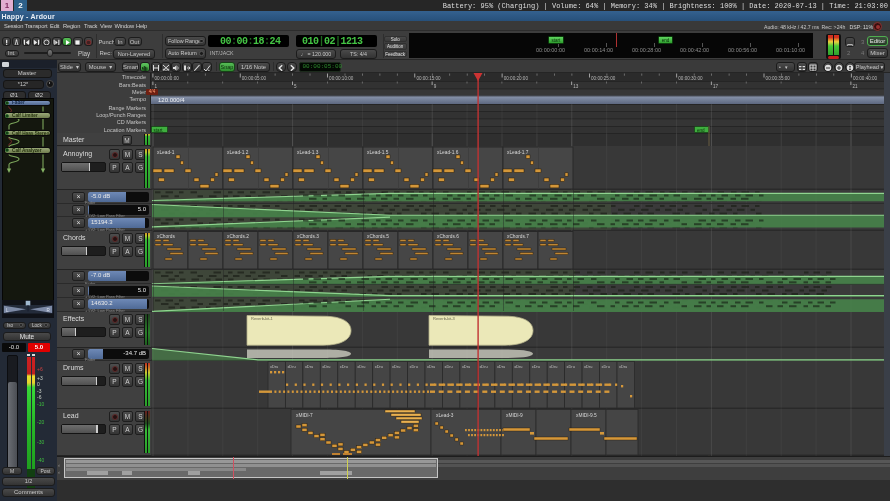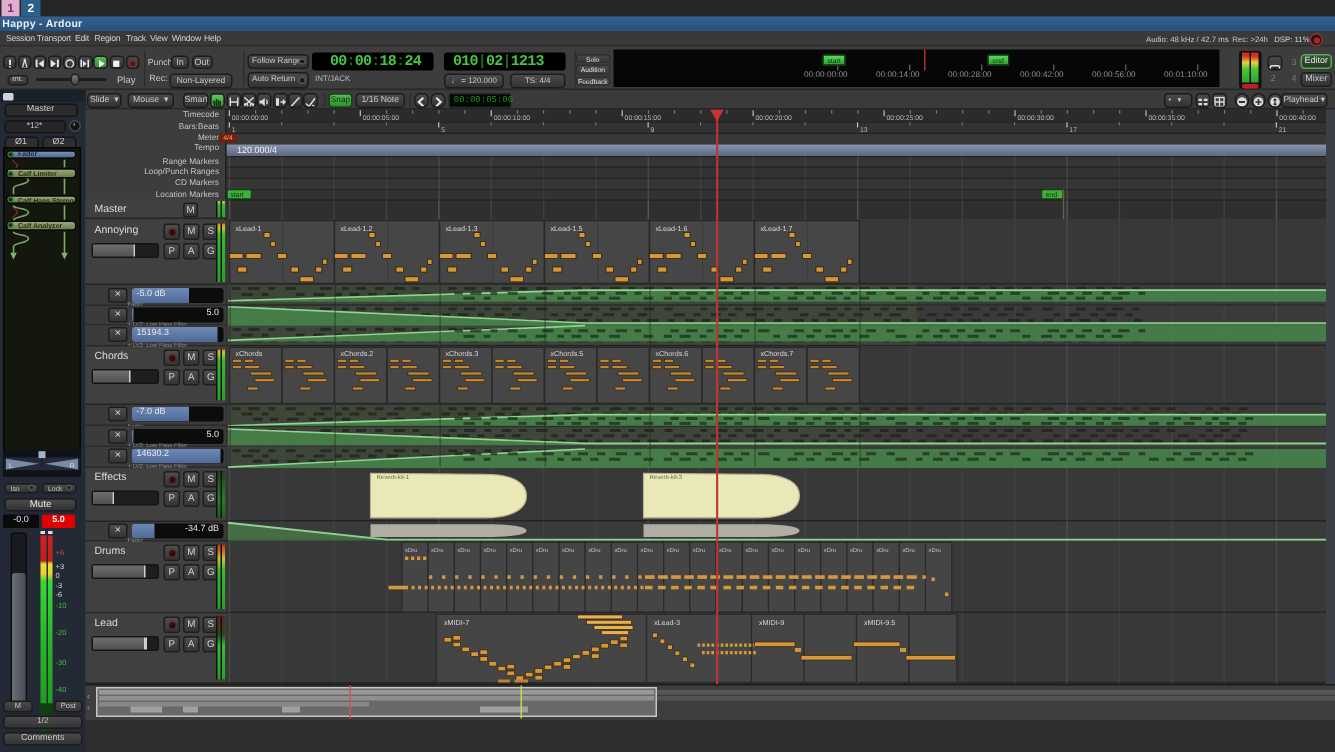--- a/index.html
+++ b/index.html
@@ -8,20 +8,21 @@
 .btn{position:absolute;background:linear-gradient(#4a4a4a,#333);border:1px solid #1c1c1c;border-radius:3px;color:#c9c9c9;text-align:center;overflow:hidden}
 .sq{position:absolute;width:11px;height:11px;background:linear-gradient(#4e4e4e,#343434);border:1px solid #1e1e1e;border-radius:2px;color:#cfcfcf;font-size:6.5px;line-height:9px;text-align:center}
 .led{position:absolute;width:5px;height:5px;border-radius:50%;background:#1a1a1a;border:1px solid #555}
 .t{position:absolute;white-space:nowrap}
 </style></head><body>
 <div id="app">
 
 <div class="ab" style="left:0;top:0;width:890px;height:11px;background:#262626"></div>
 <div class="ab" style="left:1px;top:0;width:12px;height:11px;background:#e2aed0;color:#7d2a5e;font-size:8px;font-weight:bold;text-align:center;line-height:11px">1</div>
 <div class="ab" style="left:14px;top:0;width:13px;height:11px;background:#2d6089;color:#fff;font-size:8px;font-weight:bold;text-align:center;line-height:11px">2</div>
+<div class="t" style="right:2px;top:1.5px;font-size:7px;color:#ddd;font-family:'Liberation Mono',monospace">Battery: 95% (Charging) | Volume: 64% | Memory: 34% | Brightness: 100% | Date: 2020-07-13 | Time: 21:03:00</div>
 <div class="ab" style="left:0;top:11px;width:890px;height:10px;background:linear-gradient(#34618f,#27507a)"></div>
 <div class="t" style="left:1.5px;top:12.5px;font-size:7px;font-weight:bold;color:#e8eef5;letter-spacing:0.2px">Happy - Ardour</div>
 <div class="ab" style="left:0;top:21px;width:890px;height:10px;background:#393939;border-bottom:1px solid #2c2c2c"></div>
 <div class="t" style="left:4px;top:23.2px;font-size:5.8px;letter-spacing:-0.2px;color:#cfcfcf">Session</div>
 <div class="t" style="left:24.5px;top:23.2px;font-size:5.8px;letter-spacing:-0.2px;color:#cfcfcf">Transport</div>
 <div class="t" style="left:50px;top:23.2px;font-size:5.8px;letter-spacing:-0.2px;color:#cfcfcf">Edit</div>
 <div class="t" style="left:63px;top:23.2px;font-size:5.8px;letter-spacing:-0.2px;color:#cfcfcf">Region</div>
 <div class="t" style="left:84px;top:23.2px;font-size:5.8px;letter-spacing:-0.2px;color:#cfcfcf">Track</div>
 <div class="t" style="left:100px;top:23.2px;font-size:5.8px;letter-spacing:-0.2px;color:#cfcfcf">View</div>
 <div class="t" style="left:114.5px;top:23.2px;font-size:5.8px;letter-spacing:-0.2px;color:#cfcfcf">Window</div>

